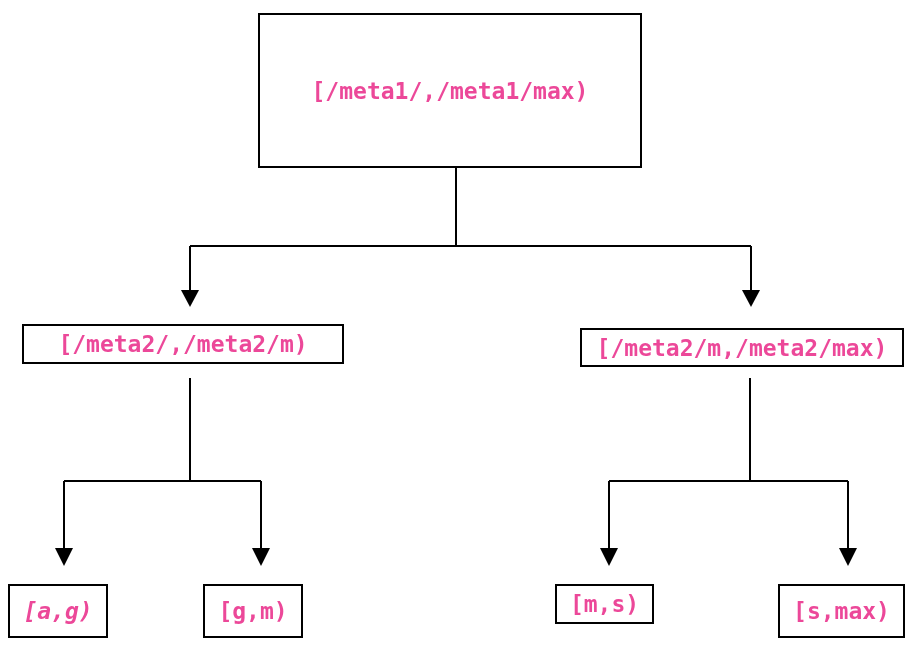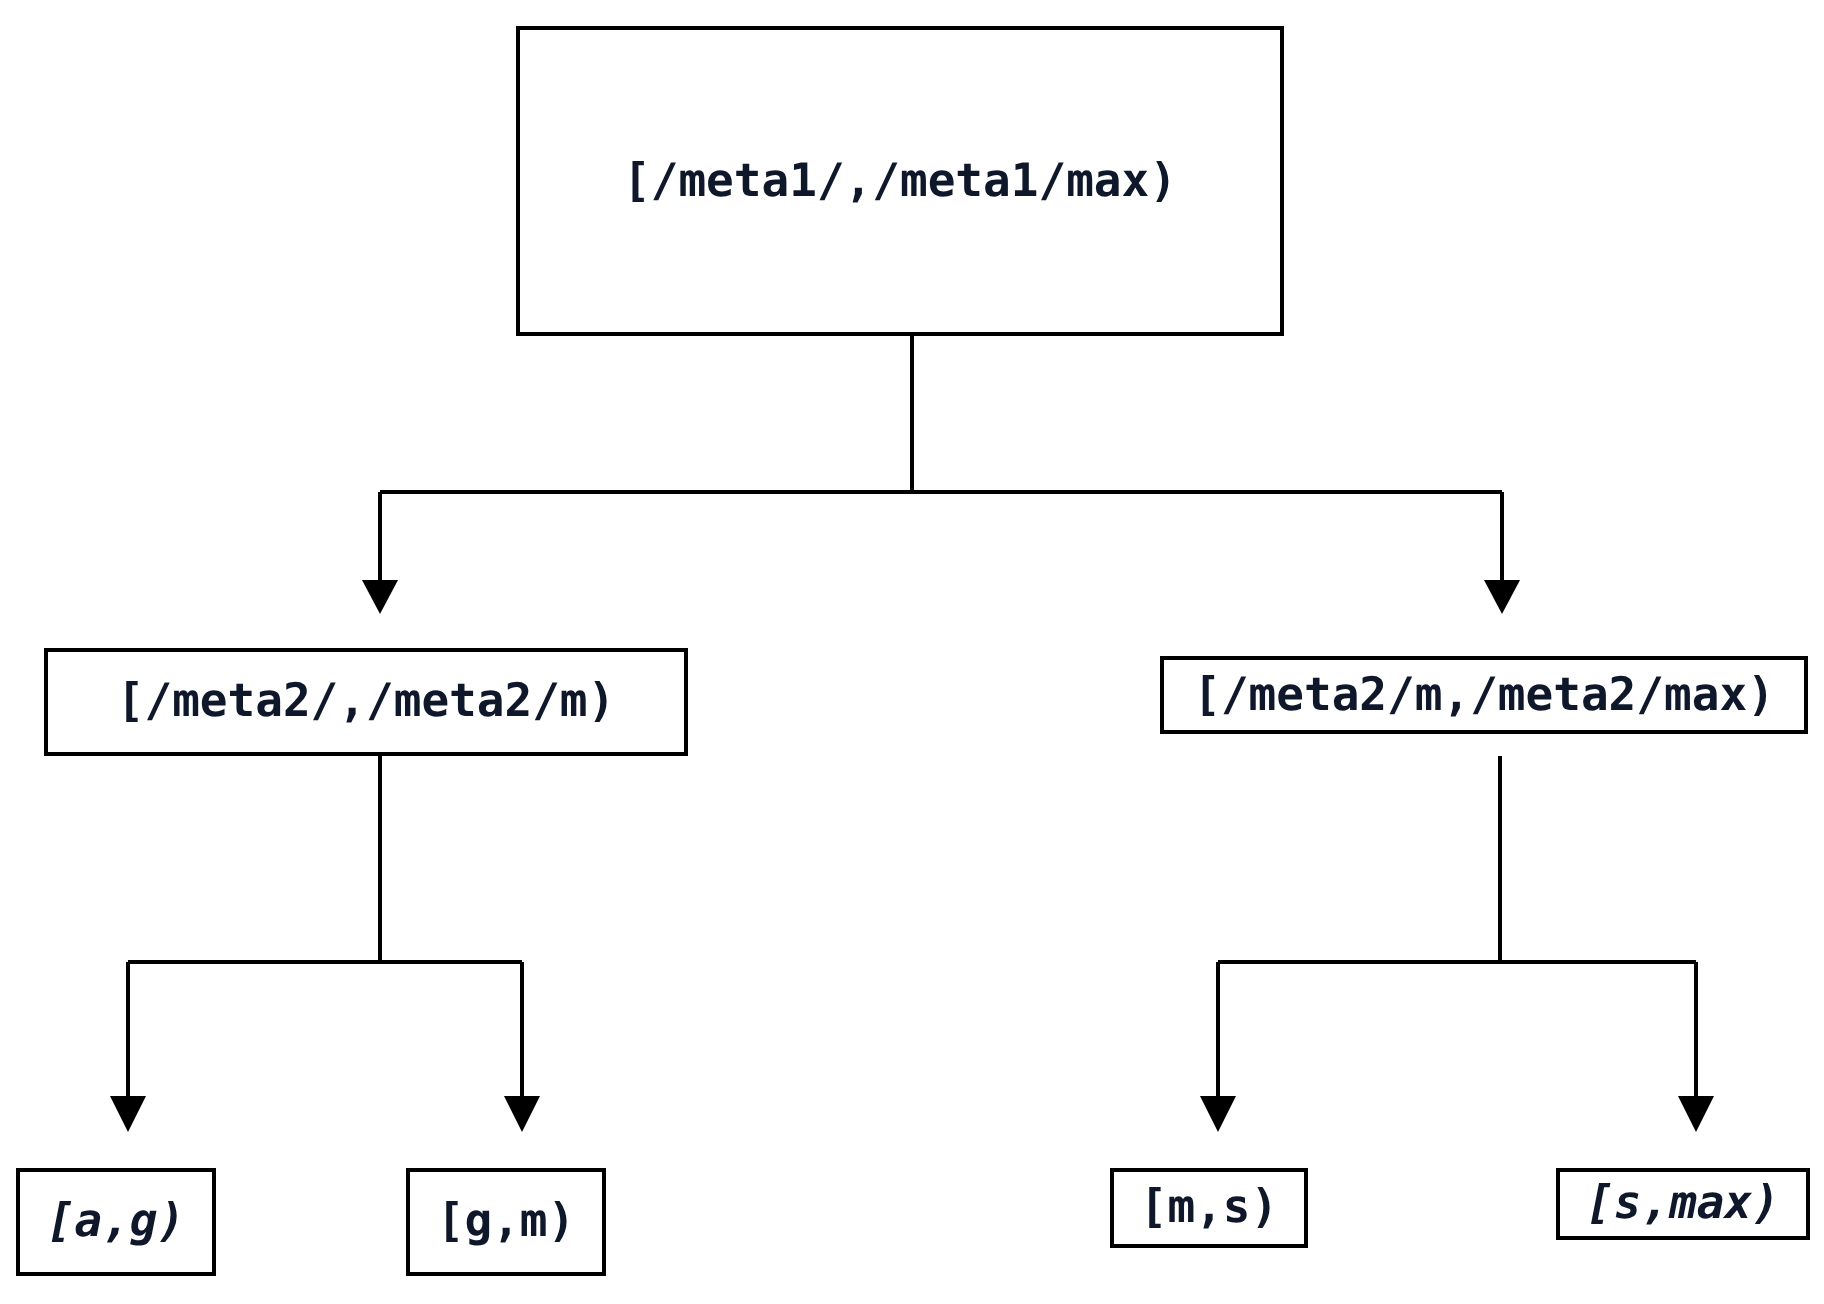--- a/index.html
+++ b/index.html
@@ -28,30 +28,30 @@
   }
   .node {
     position: absolute;
     border: 2px solid #000000;
     background: #ffffff;
     display: flex;
     align-items: center;
     justify-content: center;
     font-size: 23px;
     font-weight: bold;
-    color: #0f172a;
+    color: #ec4899;
     white-space: nowrap;
   }
   #node-root      { left: 258px; top: 13px;  width: 384px; height: 155px; }
-  #node-left      { left: 22px;  top: 324px; width: 322px; height: 54px; }
+  #node-left      { left: 22px;  top: 324px; width: 322px; height: 40px; }
   #node-right     { left: 580px; top: 328px; width: 324px; height: 39px; }
   #node-leaf-ag   { left: 8px;   top: 584px; width: 100px; height: 54px; font-style: italic; }
   #node-leaf-gm   { left: 203px; top: 584px; width: 100px; height: 54px; }
   #node-leaf-ms   { left: 555px; top: 584px; width: 99px;  height: 40px; }
-  #node-leaf-smax { left: 778px; top: 584px; width: 127px; height: 36px; font-style: italic; }
+  #node-leaf-smax { left: 778px; top: 584px; width: 127px; height: 54px; }
 </style>
 </head>
 <body>
 
 <div class="canvas">
 
   <svg class="connectors" viewBox="0 0 912 652" xmlns="http://www.w3.org/2000/svg">
 
     <g>
       <path d="M456 168 L456 246 M190 246 L751 246 M190 246 L190 291 M751 246 L751 291"></path>

